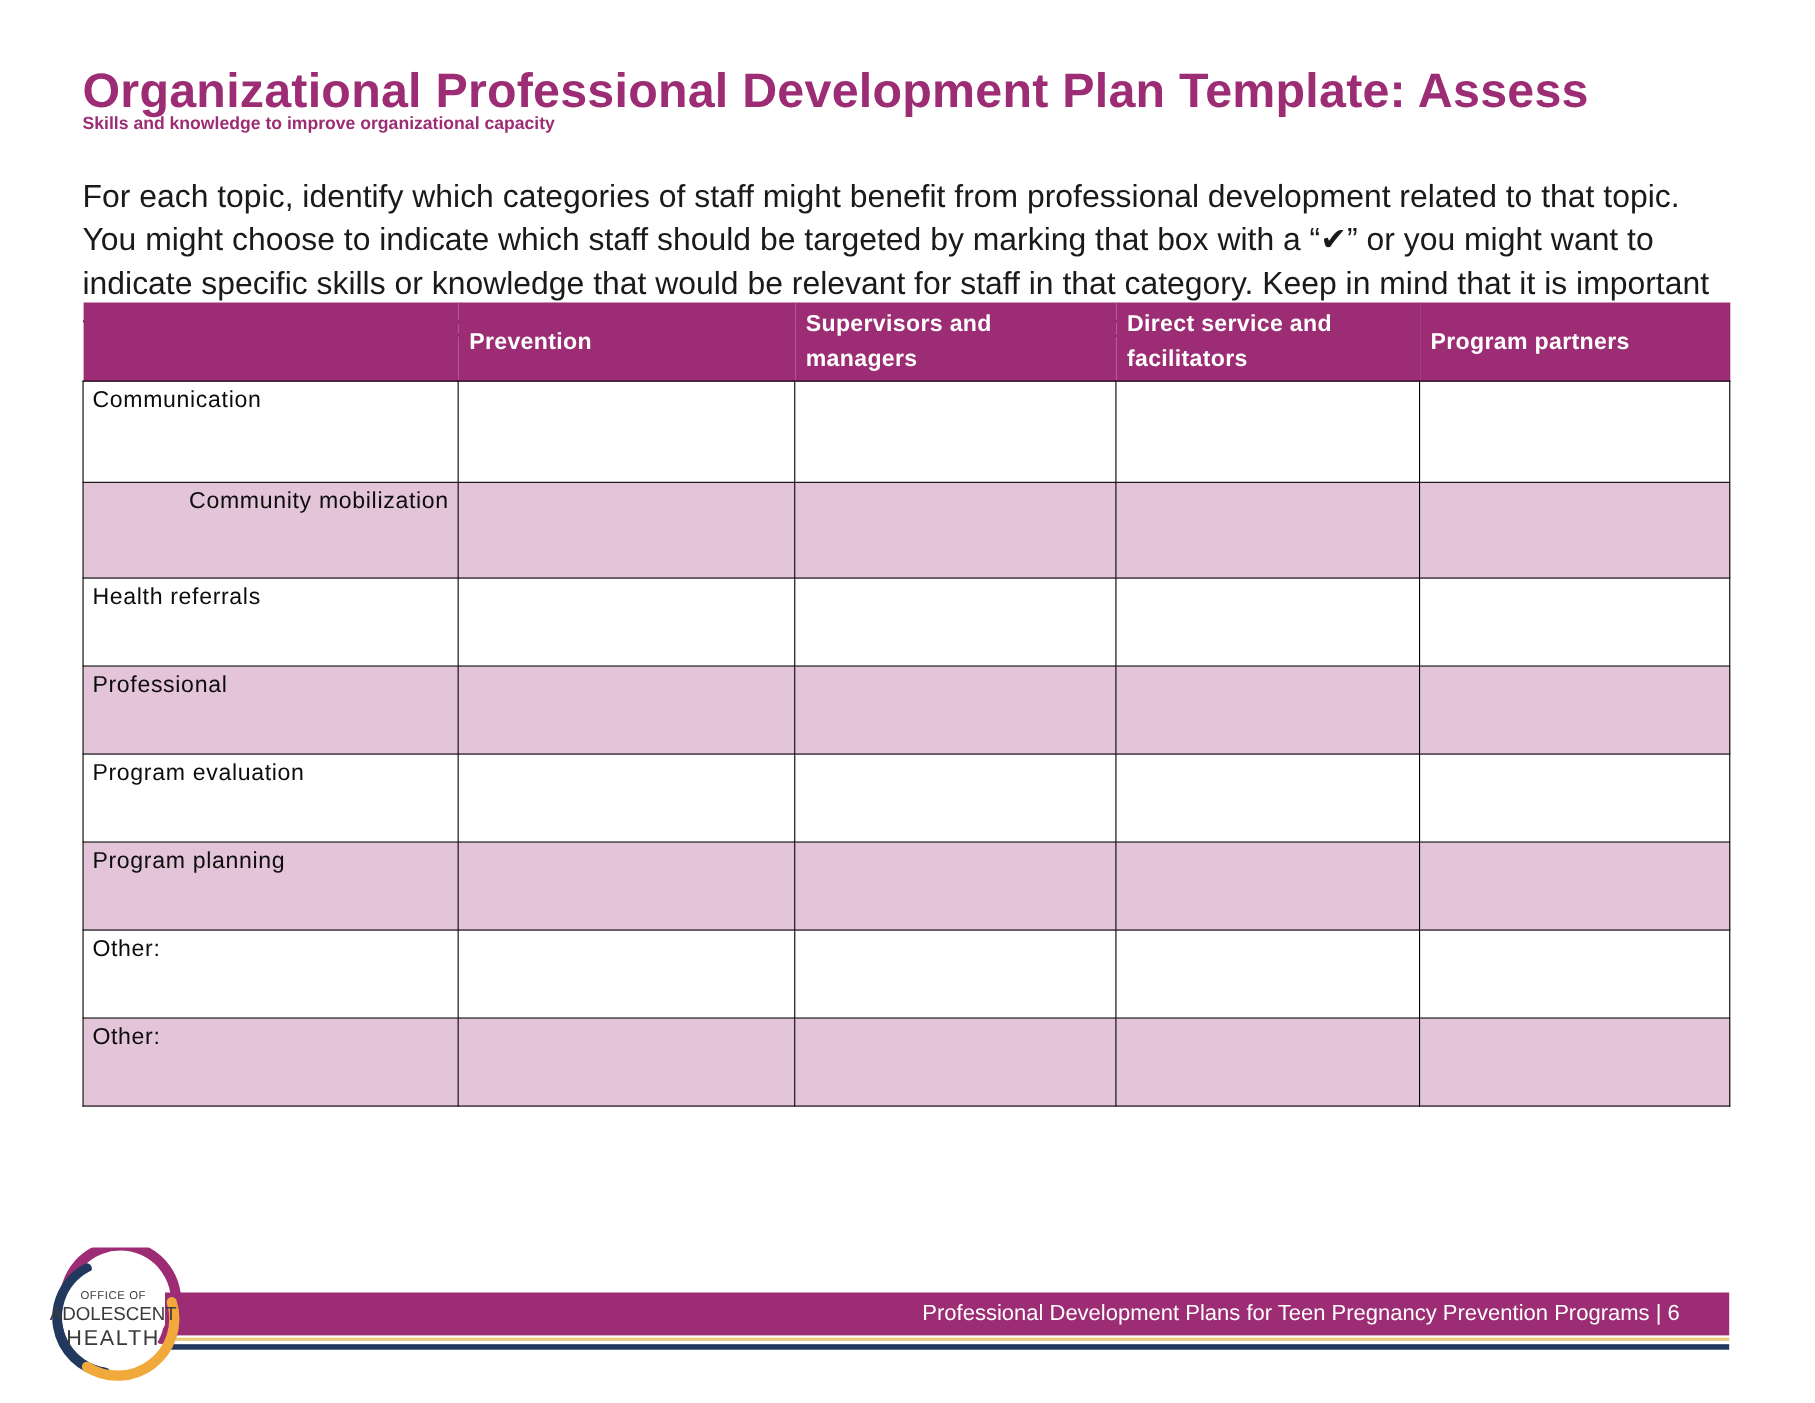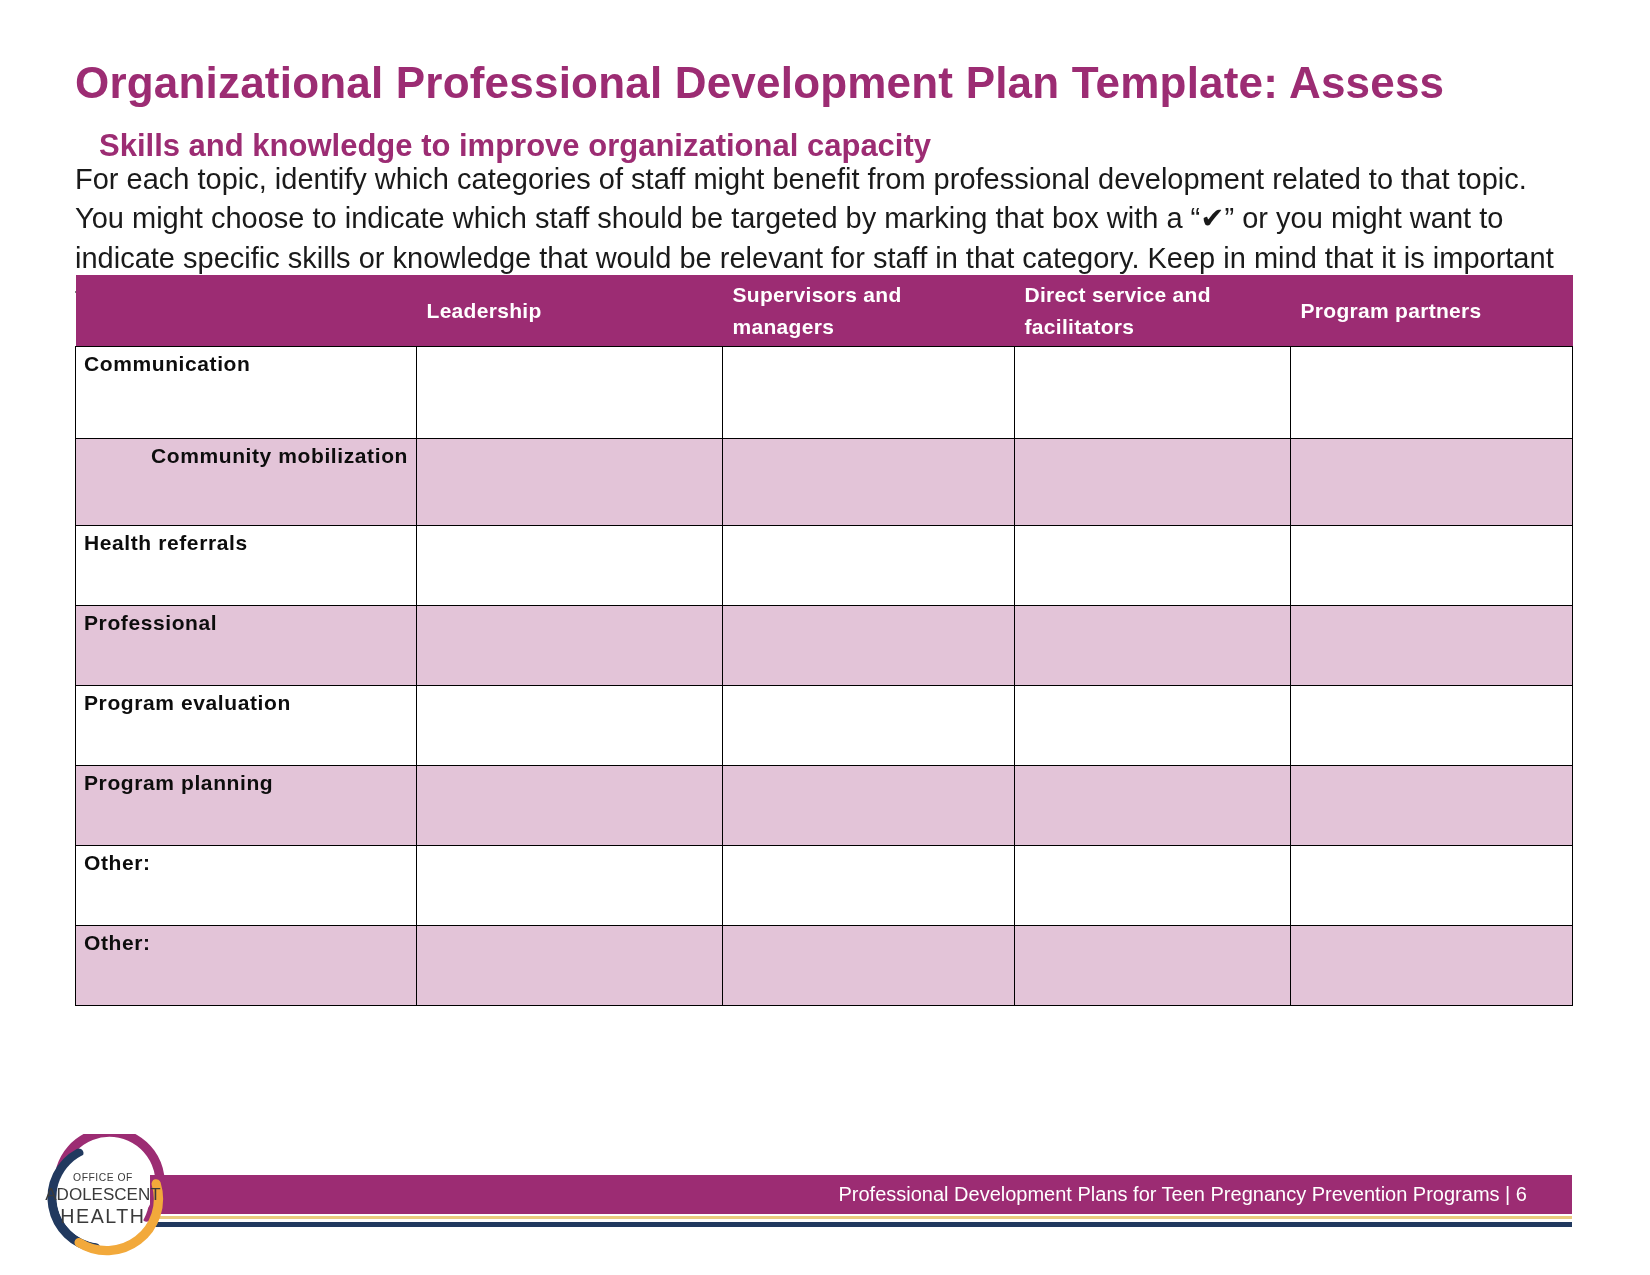--- a/index.html
+++ b/index.html
@@ -9,43 +9,43 @@
     background:#ffffff;
     font-family:"Liberation Sans", sans-serif;
     overflow:hidden;
   }
   .title{
     position:absolute;left:75px;top:58px;width:1500px;
     font-size:44px;font-weight:bold;color:var(--magenta,#9C2C73);
     letter-spacing:0.2px;
   }
   .subtitle{
-    position:absolute;left:75px;top:128px;width:1500px;
-    font-size:31px;font-weight:bold;color:var(--magenta,#9C2C73);margin-left:24px;
+    position:absolute;left:75px;top:104px;width:1500px;
+    font-size:16px;font-weight:bold;color:var(--magenta,#9C2C73);
   }
   .intro{
     position:absolute;left:75px;top:160px;width:1502px;
     font-size:29px;color:#1a1a1a;line-height:1.36;
   }
   table.grid{
     position:absolute;left:75px;top:275px;width:1497px;
     border-collapse:collapse;table-layout:fixed;
   }
   table.grid thead th{
     background:var(--magenta,#9C2C73);
     color:#ffffff;font-size:21px;font-weight:bold;text-align:left;
     vertical-align:middle;padding:4px 6px 4px 10px;border:none;
     line-height:1.5;letter-spacing:0.3px;height:60px;
   }
   table.grid td{
     border:1px solid #000;
     vertical-align:top;padding:5px 8px;
   }
   table.grid td.topic{
-    font-size:21px;font-weight:bold;color:#0d0d0d;letter-spacing:0.6px;
+    font-size:21px;font-weight:normal;color:#0d0d0d;letter-spacing:0.6px;
   }
   table.grid tbody tr:nth-child(even) td{background:var(--pink,#E3C4D8);}
   table.grid tbody tr:nth-child(odd) td{background:#ffffff;}
   table.grid tbody tr:nth-child(1){height:92px;}
   table.grid tbody tr:nth-child(2){height:87px;text-align:right;}
   table.grid tbody tr:nth-child(3),
   table.grid tbody tr:nth-child(4),
   table.grid tbody tr:nth-child(5),
   table.grid tbody tr:nth-child(6),
   table.grid tbody tr:nth-child(7),
@@ -85,21 +85,21 @@
     <colgroup>
       <col style="width:341px">
       <col style="width:306px">
       <col style="width:292px">
       <col style="width:276px">
       <col style="width:282px">
     </colgroup>
     <thead>
       <tr>
         <th></th>
-        <th>Leadership</th>
+        <th>Prevention</th>
         <th>Supervisors and managers</th>
         <th>Direct service and facilitators</th>
         <th>Program partners</th>
       </tr>
     </thead>
     <tbody>
         <tr>
           <td class="topic">Communication</td>
           <td></td>
           <td></td>

